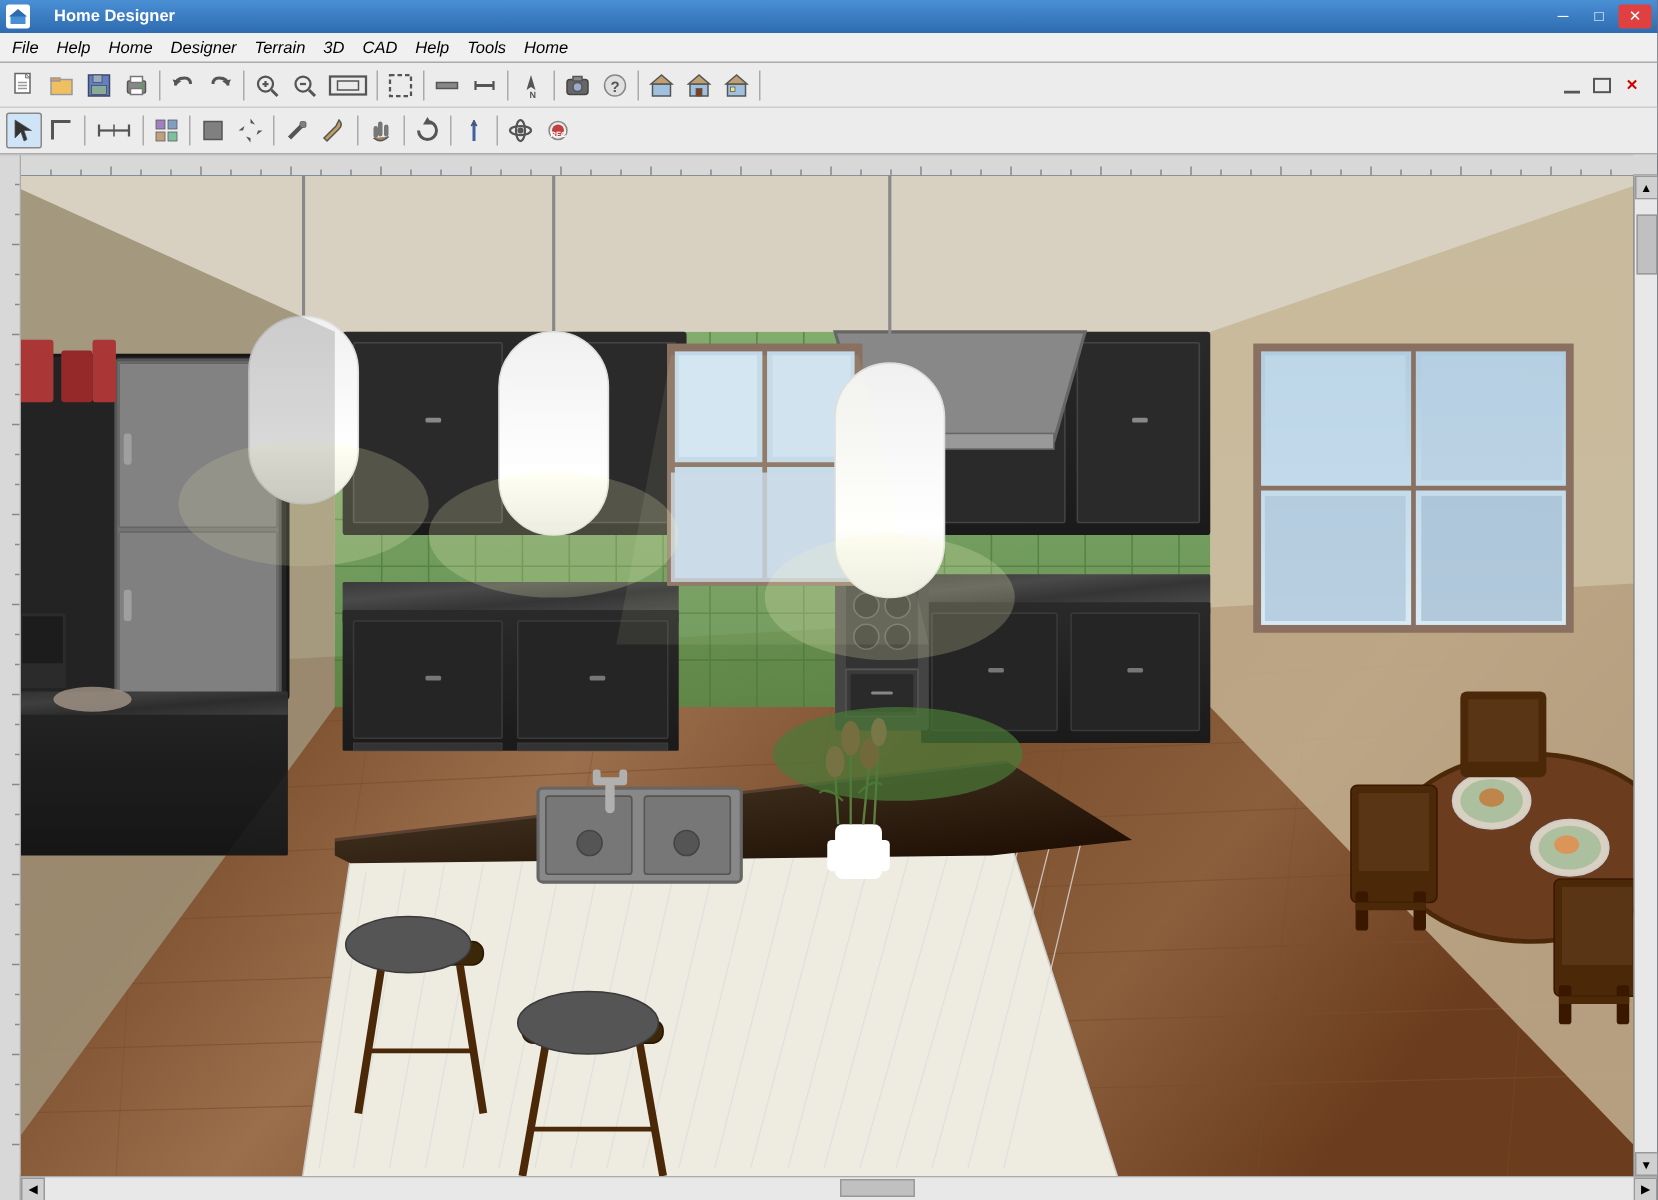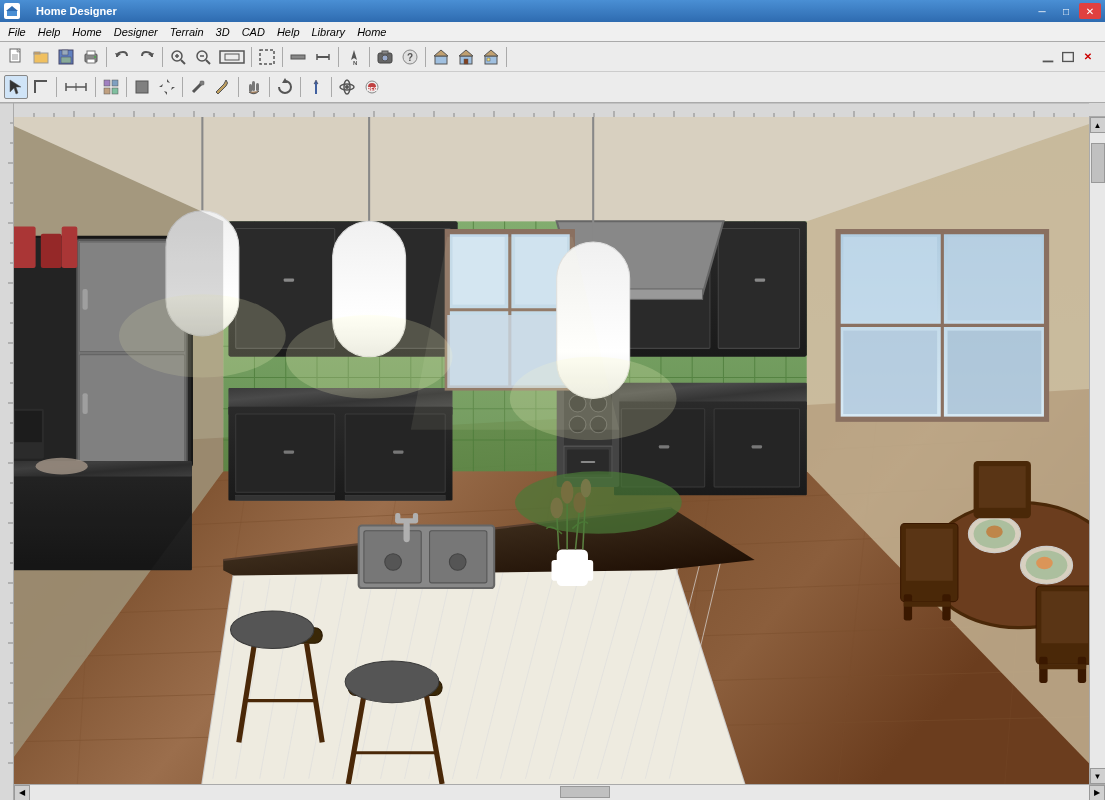--- a/index.html
+++ b/index.html
@@ -281,21 +281,21 @@
 
 <div id="menu-bar">
   <div class="menu-item">File</div>
   <div class="menu-item">Help</div>
   <div class="menu-item">Home</div>
   <div class="menu-item">Designer</div>
   <div class="menu-item">Terrain</div>
   <div class="menu-item">3D</div>
   <div class="menu-item">CAD</div>
   <div class="menu-item">Help</div>
-  <div class="menu-item">Library</div>
+  <div class="menu-item">Tools</div>
   <div class="menu-item">Home</div>
 </div>
 
 <div id="toolbar-container">
 
   <div id="toolbar1">
 
     <div class="tb-btn" title="New">
       <svg class="tb-icon" viewBox="0 0 18 18">
           <rect x="3" y="1" width="10" height="13" fill="white" stroke="#666" stroke-width="1"></rect>

